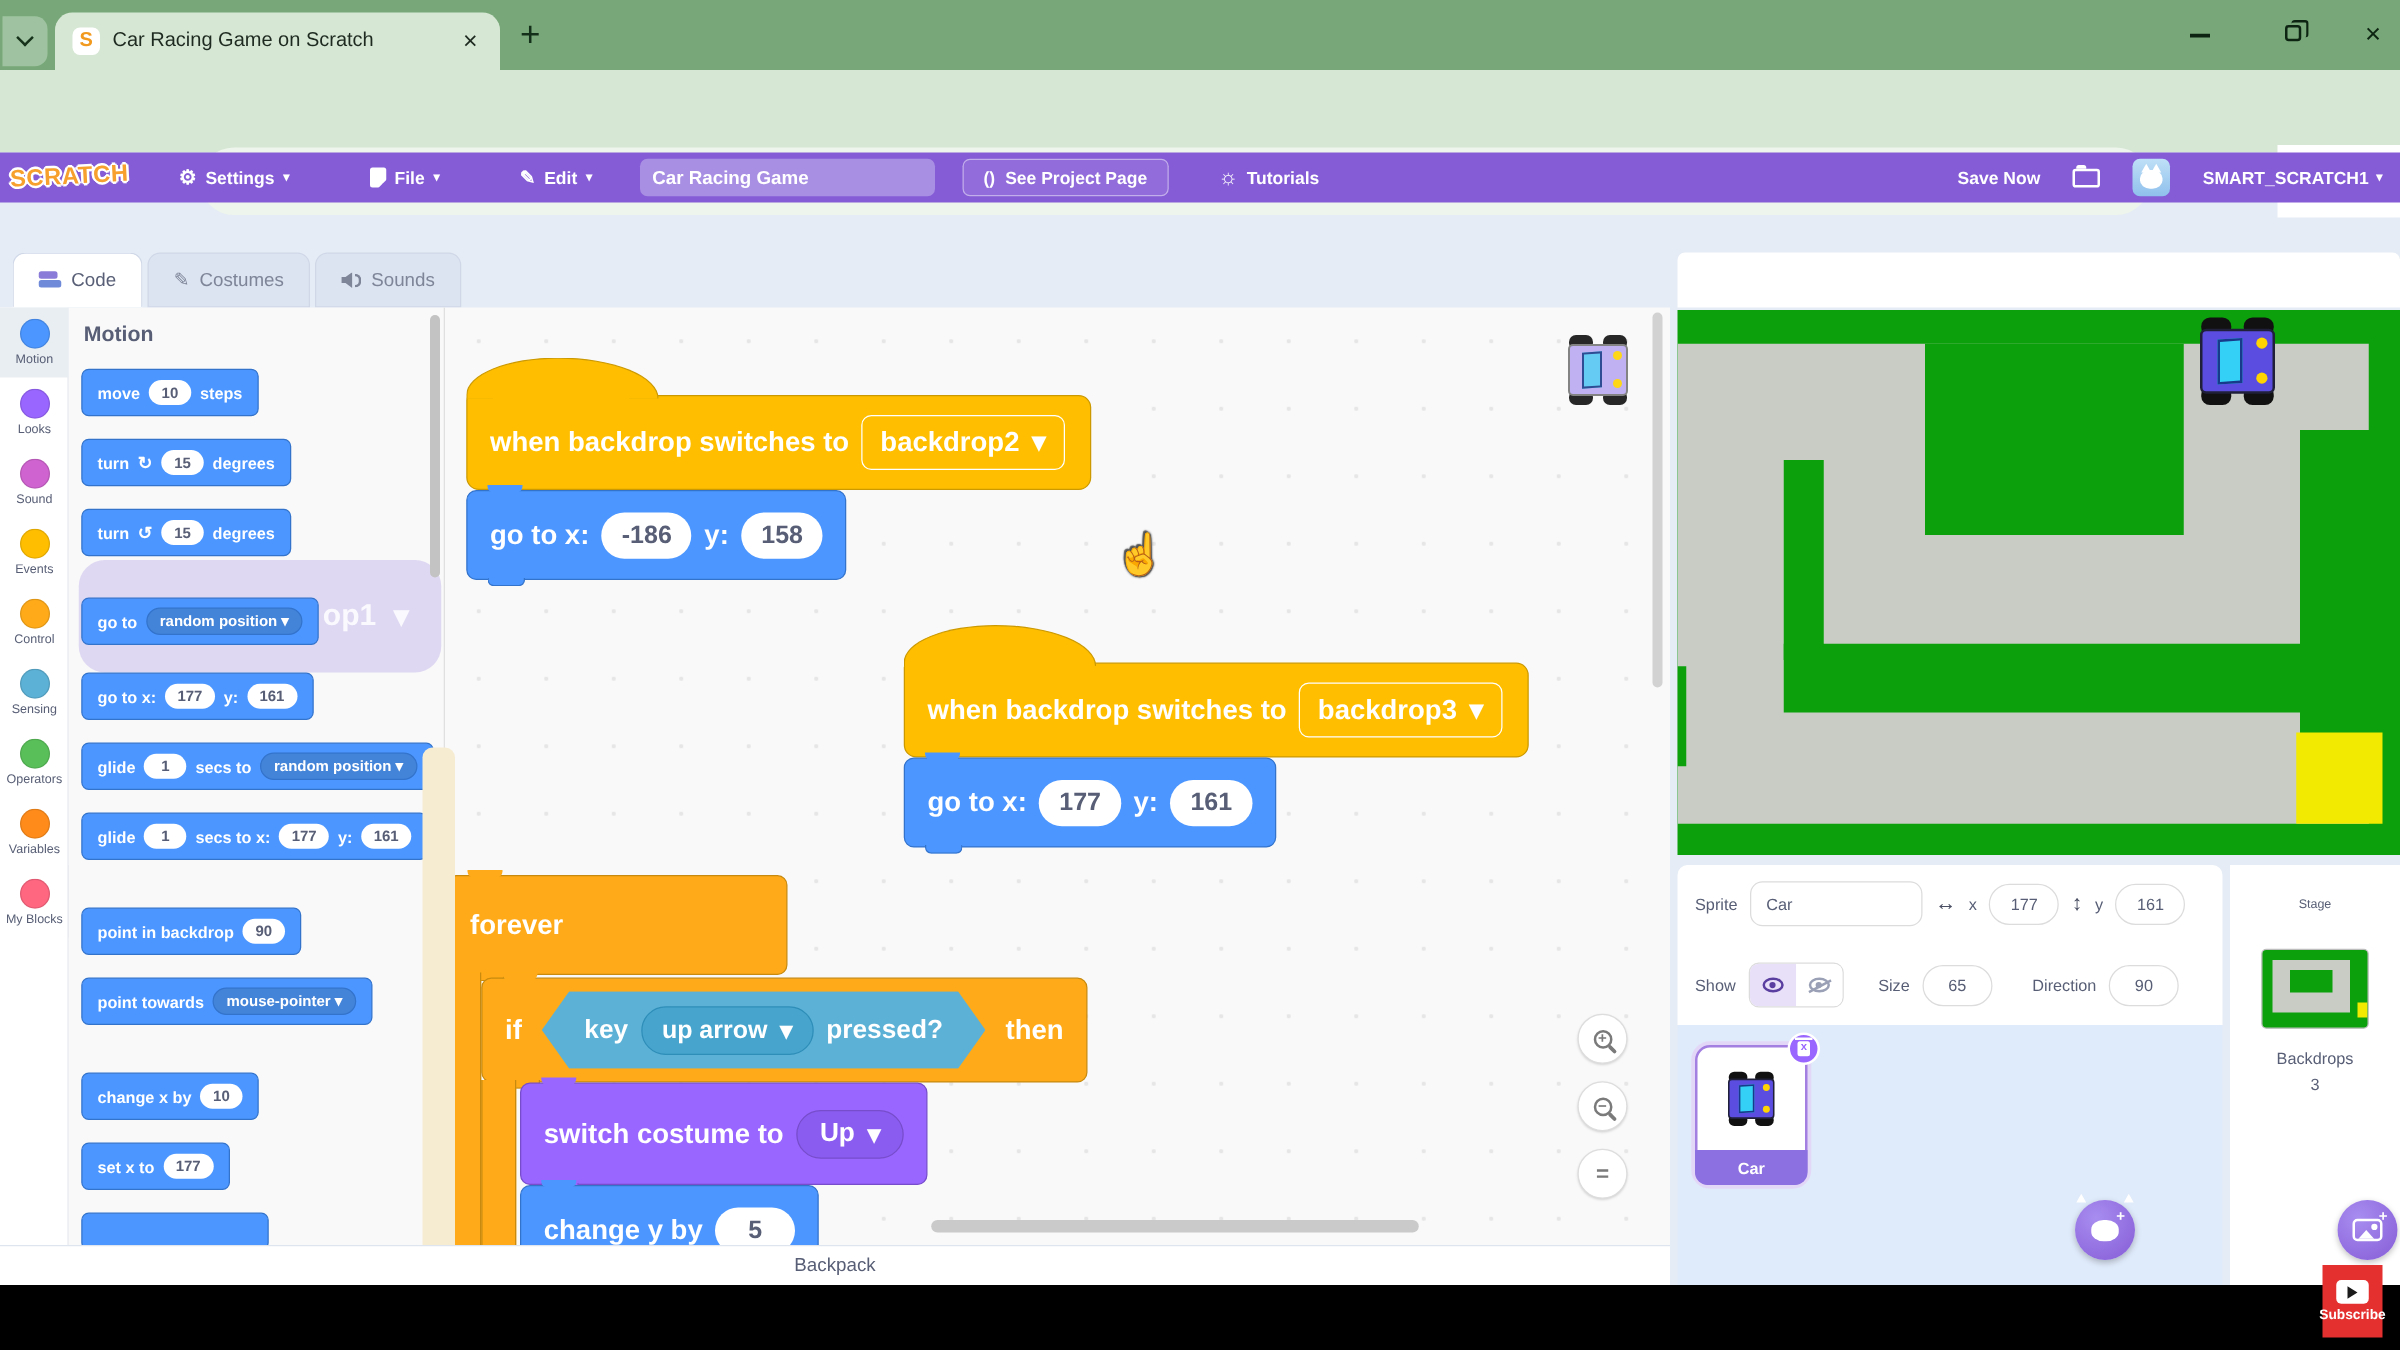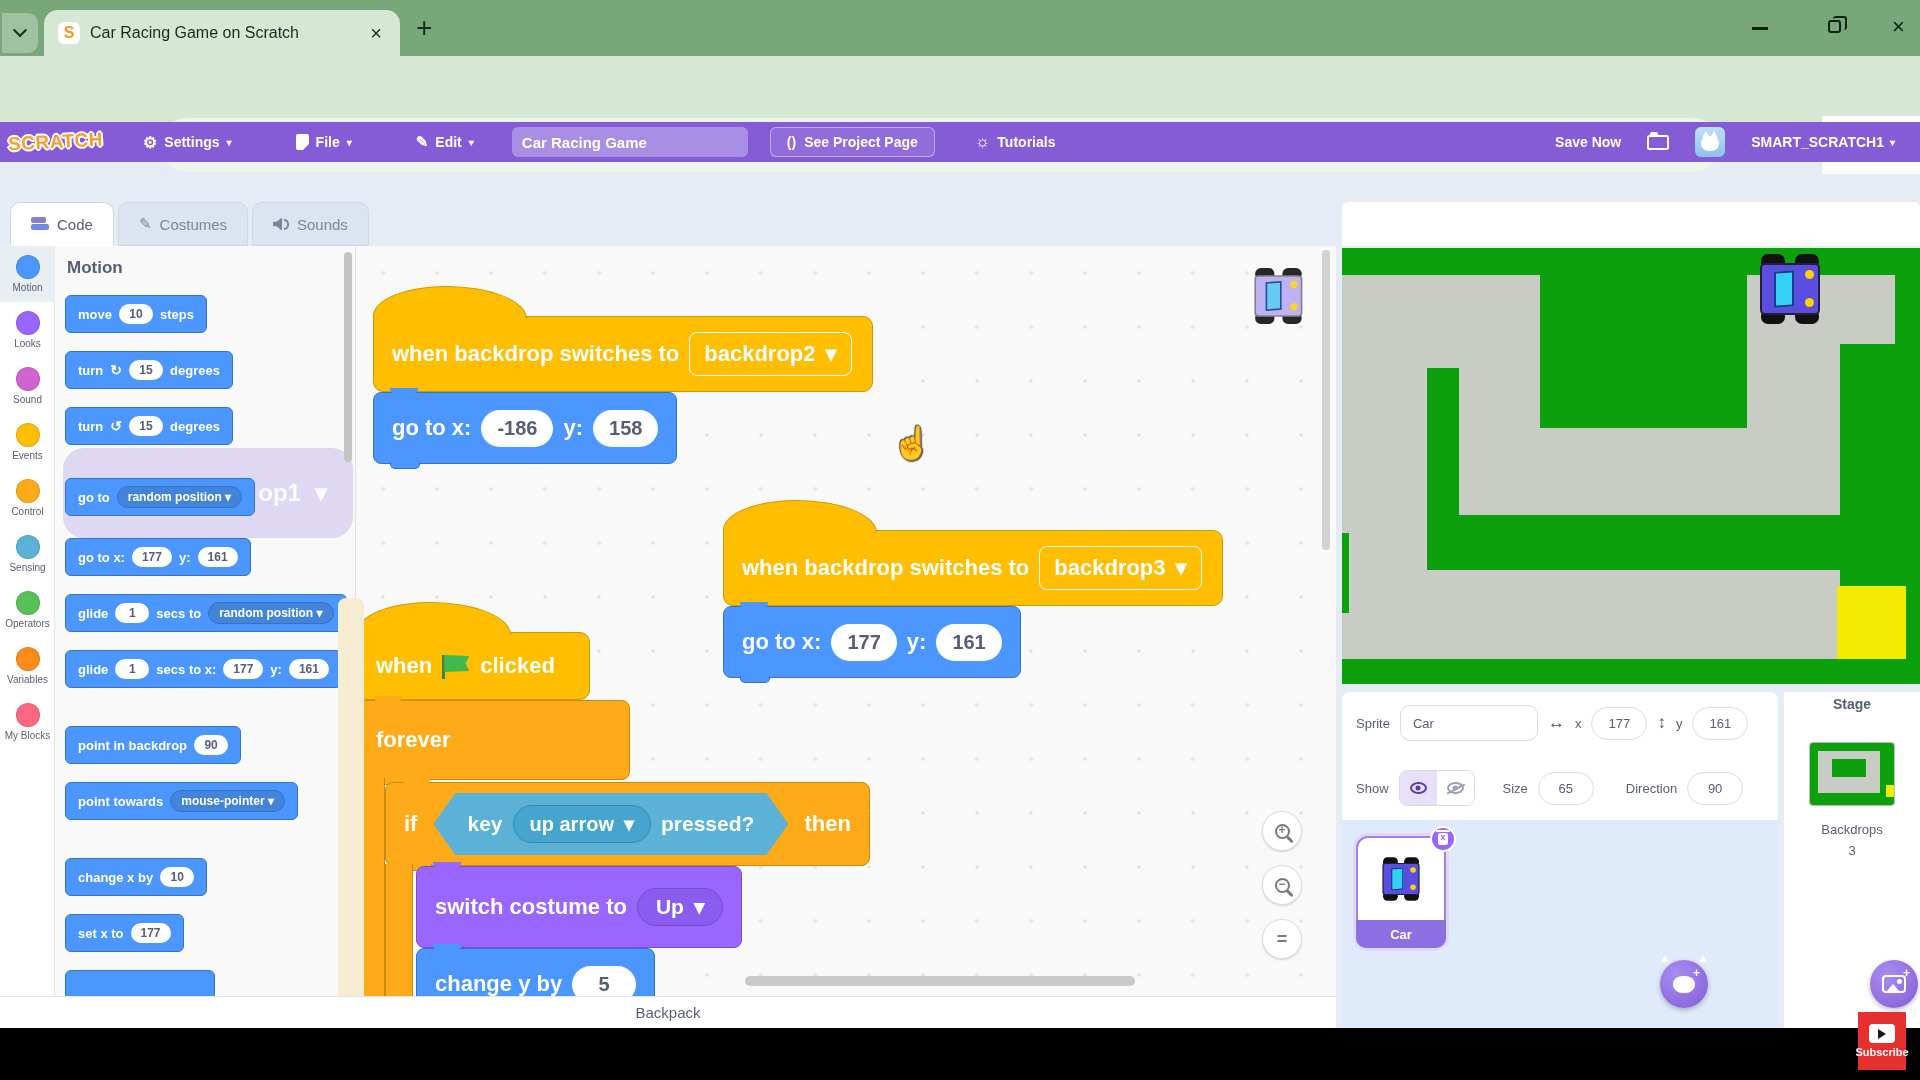--- a/index.html
+++ b/index.html
@@ -65,21 +65,21 @@
   .fileglyph { width:13px; height:16px; background:#fff; border-radius:2px; position:relative; }
   .fileglyph::after { content:""; position:absolute; right:-1px; bottom:-1px; border:4px solid #855cd6;
                       border-top-color:transparent; border-left-color:transparent; }
   .projname { width:236px; height:30px; border:none; border-radius:6px; background:#a98fe3; color:#fff;
               font-weight:700; font-size:15px; padding:0 10px; font-family:"Liberation Sans",sans-serif; }
   .seepage { display:flex; align-items:center; gap:8px; height:30px; padding:0 16px; margin-left:22px;
              border:1px solid rgba(255,255,255,.45); background:rgba(255,255,255,.10); border-radius:6px;
              font-size:14px; font-weight:700; }
   .tutorials { display:flex; align-items:center; gap:7px; font-size:14px; font-weight:700; margin-left:40px; }
   .bulb { font-size:17px; }
-  .menuright { position:absolute; right:0; top:0; height:40px; display:flex; align-items:center; gap:26px; padding-right:25px; }
+  .menuright { position:absolute; right:0; top:0; height:40px; display:flex; align-items:center; gap:26px; padding-right:14px; }
   .savenow { font-size:14px; font-weight:700; }
   .folder { width:22px; height:15px; border:2px solid #fff; border-radius:2.5px; position:relative; }
   .folder::before { content:""; position:absolute; left:1px; top:-5px; width:8px; height:3px; background:#fff;
                     border-radius:2px 2px 0 0; }
   .avatar { width:30px; height:30px; border-radius:6px; background:linear-gradient(#bfe0f7,#8fc0ec);
             position:relative; overflow:hidden; }
   .cathead { position:absolute; left:6px; top:9px; width:18px; height:15px; background:#fff; border-radius:45%; }
   .cathead::before, .cathead::after { content:""; position:absolute; top:-5px; border-left:4px solid transparent;
             border-right:4px solid transparent; border-bottom:7px solid #fff; }
   .cathead::before { left:1px; } .cathead::after { right:1px; }
@@ -511,25 +511,20 @@
       </span>
     </div>
     <div class="sb stack" style="left:367px; top:360px; height:72px;">
       <span>go to x:</span>
       <span class="oval">177</span>
       <span>y:</span>
       <span class="oval">161</span>
     </div>
     <span class="handcur" style="left:536px; top:178px;">☝</span>
 
-    <div class="sb hat" style="left:1px; top:386px; width:233px; height:68px;">
-      <span>when</span>
-      <span class="flagic"></span>
-      <span>clicked</span>
-    </div>
     <div class="sb stack ctl" style="left:1px; top:454px; width:273px; height:80px;">
       <span>forever</span>
     </div>
     <div class="wall" style="left:1px; top:532px; height:218px;"></div>
     <div class="sb stack ctl" style="left:29px; top:536px; height:84px; gap:16px;">
       <span>if</span>
       <span class="hex">
         <span>key</span>
         <span class="hexpill">
           <span>up arrow</span>
@@ -668,21 +663,21 @@
       </div>
       <div class="nm">Car</div>
     </div>
     <div class="fab" style="left:318px; top:140px;">
       <span class="cathead" style="position:static; width:22px; height:17px;"></span>
       <span class="plus">+</span>
     </div>
   </div>
 
   <div class="stagepanel">
-    <span style="margin-top:4px; font-size:14px; font-weight:700;">Stage</span>
+    <span style="margin-top:26px; font-size:10px; font-weight:400;">Stage</span>
     <div class="bthumb">
       <span class="tg" style="left:8px; top:8px; width:62px; height:42px;"></span>
       <span class="g" style="position:absolute; left:22px; top:16px; width:34px; height:18px; background:#0da00d;"></span>
       <span class="ty" style="right:0; bottom:8px; width:8px; height:12px;"></span>
     </div>
     <span style="margin-top:16px; font-size:13px;">Backdrops</span>
     <span style="margin-top:6px; font-size:13px;">3</span>
     <div class="fab" style="left:86px; top:268px;">
       <span class="fabimg"></span>
       <span class="plus">+</span>

